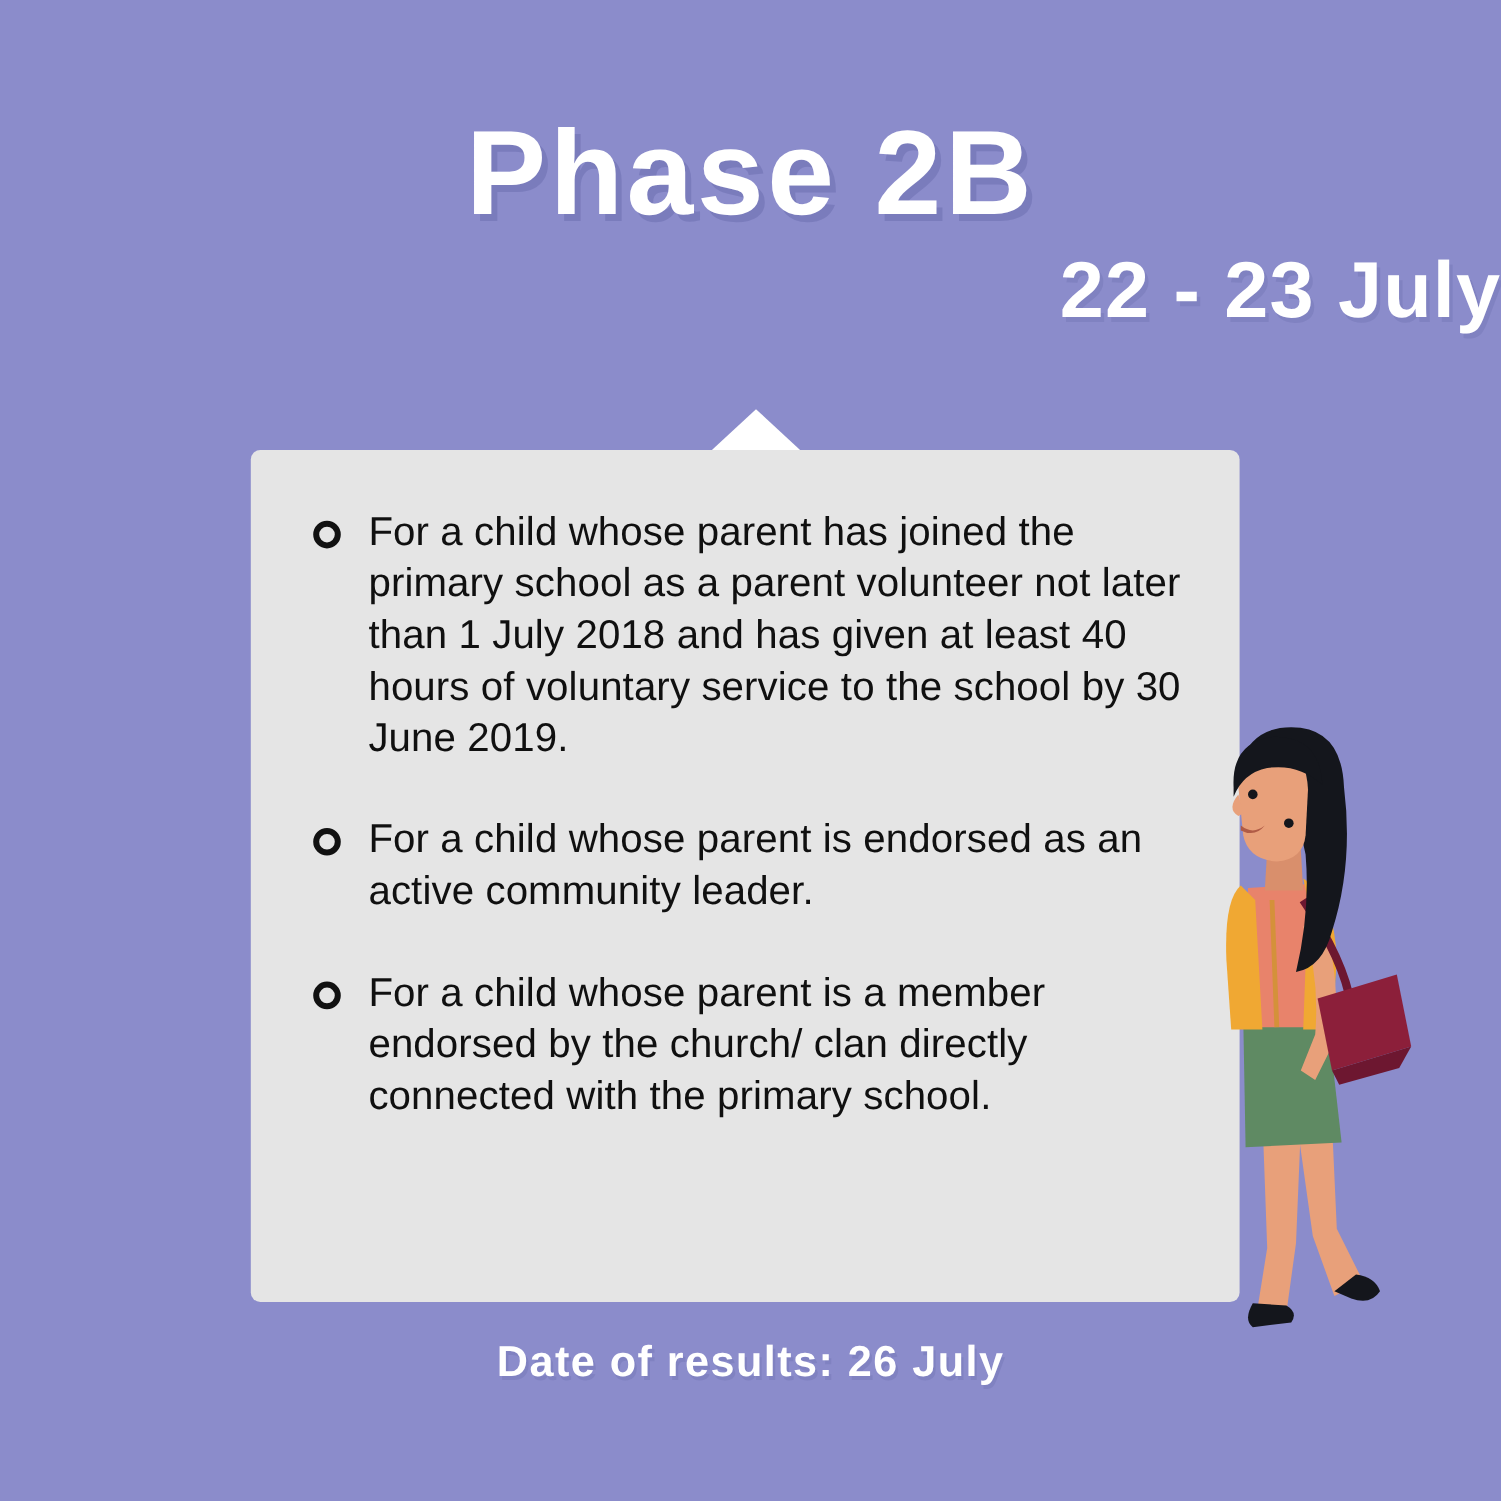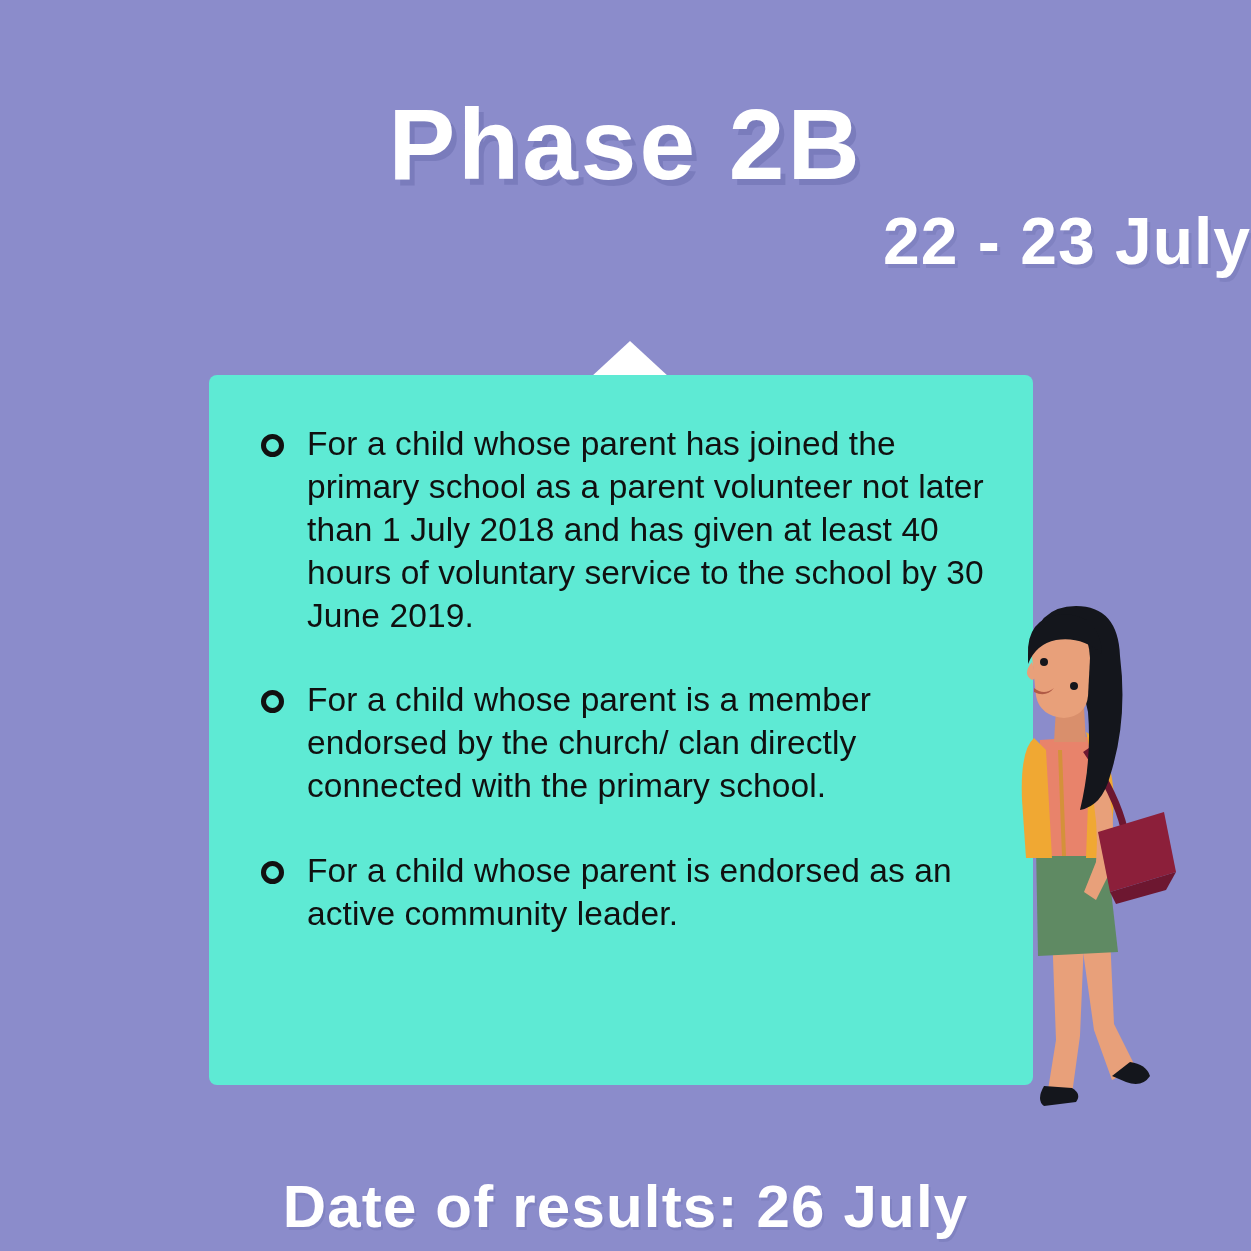--- a/index.html
+++ b/index.html
@@ -50,21 +50,21 @@
     text-align: right;
   }
 
   
   .card {
     position: absolute;
     left: 209px;
     top: 375px;
     width: 824px;
     height: 710px;
-    background: #5eead4;
+    background: #e5e5e5;
     border-radius: 8px;
     box-sizing: border-box;
     padding: 48px 40px 30px 44px;
   }
   .card-pointer {
     position: absolute;
     left: 591px;
     top: 341px;
     width: 0;
     height: 0;
@@ -99,24 +99,24 @@
     height: 13px;
     border: 5px solid #111111;
     border-radius: 50%;
     box-sizing: content-box;
   }
 
   
   .footer {
     position: absolute;
     left: 0;
-    top: 1172px;
+    top: 1114px;
     width: 1251px;
     text-align: center;
-    font-size: 60px;
+    font-size: 36px;
     font-weight: bold;
     color: #ffffff;
     letter-spacing: 1.2px;
     text-shadow: 2px 3px 0 rgba(109,111,176,0.35);
   }
 
   
   .illustration {
     position: absolute;
     left: 960px;
@@ -138,25 +138,25 @@
   <div class="card-pointer"></div>
 
   <div class="card">
     <ul class="bullets">
       <li>
         <span class="bullet-marker"></span>
         <span>For a child whose parent has joined the primary school as a parent volunteer not later than 1 July 2018 and has given at least 40 hours of voluntary service to the school by 30 June 2019.</span>
       </li>
       <li>
         <span class="bullet-marker"></span>
-        <span>For a child whose parent is a member endorsed by the church/ clan directly connected with the primary school.</span>
+        <span>For a child whose parent is endorsed as an active community leader.</span>
       </li>
       <li>
         <span class="bullet-marker"></span>
-        <span>For a child whose parent is endorsed as an active community leader.</span>
+        <span>For a child whose parent is a member endorsed by the church/ clan directly connected with the primary school.</span>
       </li>
     </ul>
   </div>
 
   <div class="footer">Date of results: 26 July</div>
 
   <svg class="illustration" viewBox="0 0 230 520">
 
     <path d="M92 330 L96 440 L88 490 L112 494 L120 436 L124 340 Z" fill="#e8a07a"></path>
 

